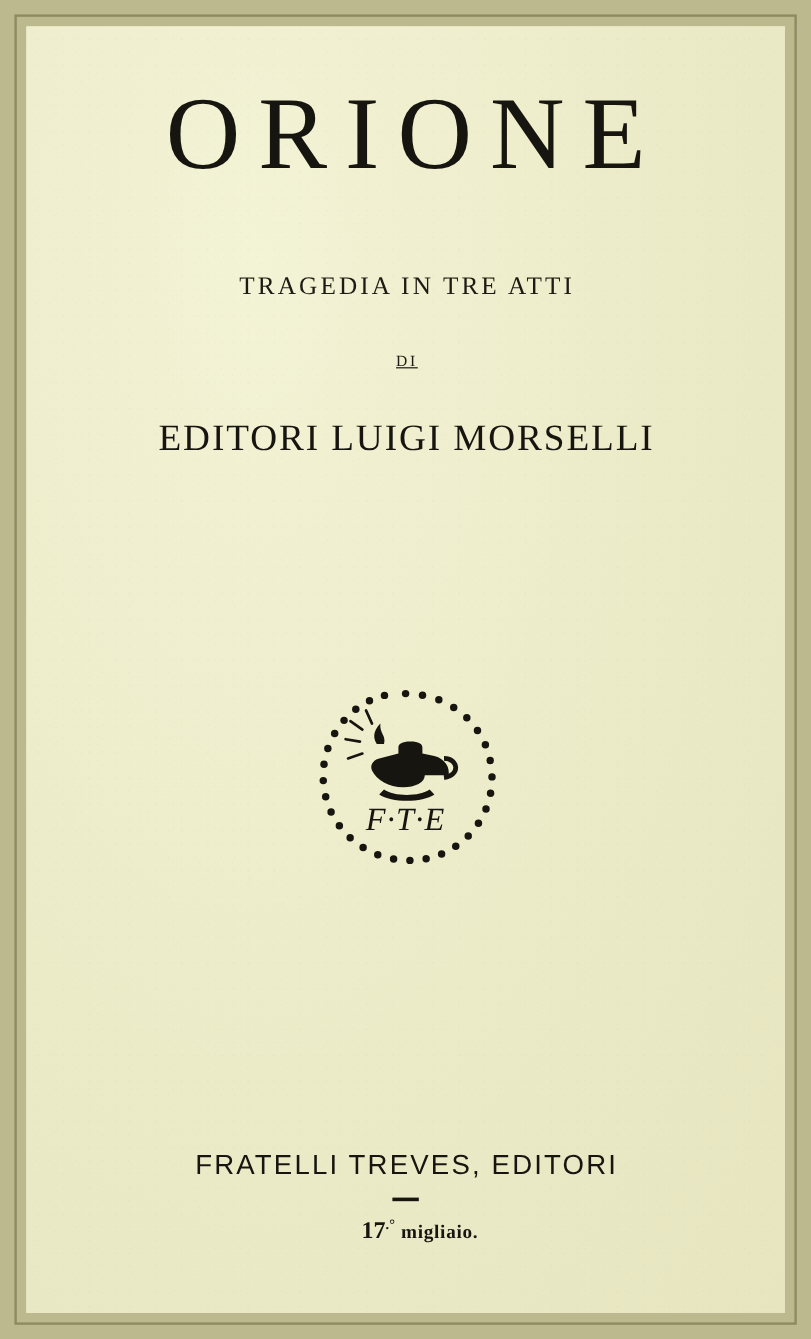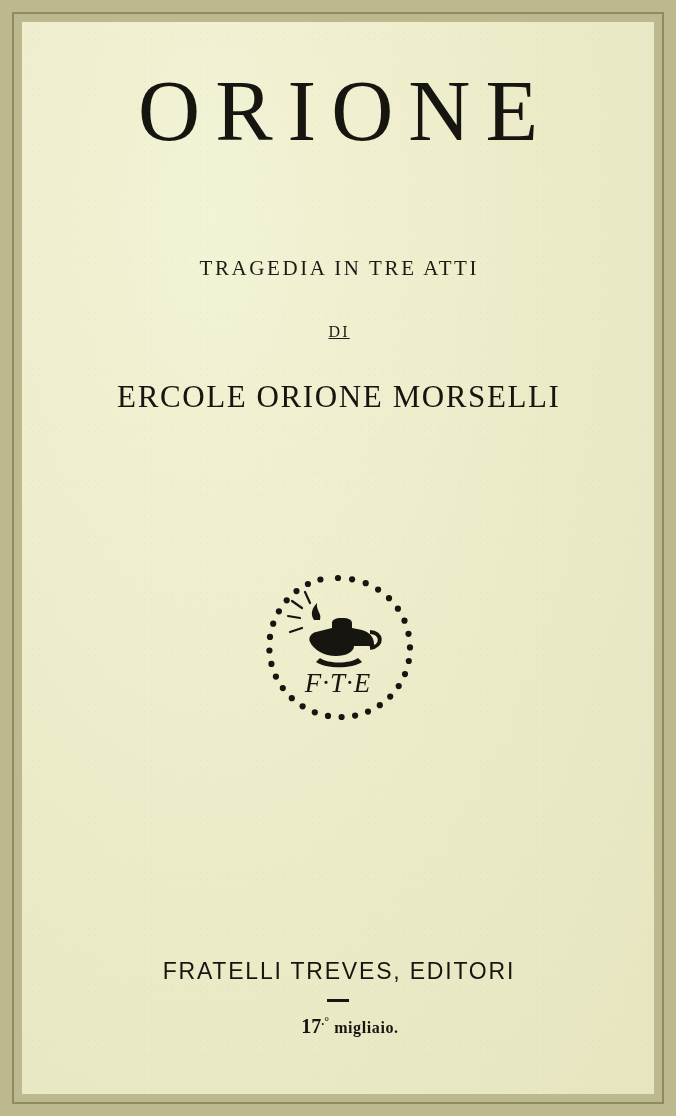--- a/index.html
+++ b/index.html
@@ -63,31 +63,31 @@
   .main-title {
     font-family: "Liberation Serif", serif;
     font-size: 86px;
     line-height: 1;
     letter-spacing: 15px;
     color: #17150f;
     text-indent: 15px;
     font-weight: 400;
   }
   .subtitle {
-    margin-top: 102px;
+    margin-top: 72px;
     font-family: "Liberation Serif", serif;
     font-size: 21px;
     letter-spacing: 2.6px;
     color: #1d1b13;
     text-indent: 2.6px;
   }
   .byline-di {
     margin-top: 42px;
     font-family: "Liberation Serif", serif;
-    font-size: 16px;
+    font-size: 13px;
     letter-spacing: 2.2px;
     color: #1d1b13;
     text-indent: 2.2px;
     text-decoration: underline;
   }
   .author {
     margin-top: 38px;
     font-family: "Liberation Serif", serif;
     font-size: 31px;
     letter-spacing: 1.6px;
@@ -158,21 +158,21 @@
 <div id="scan-frame">
   <div id="scan-frame-inner-line"></div>
 
   <div id="page">
     <div id="paper-grain"></div>
 
     <div id="title-block">
       <div class="main-title">ORIONE</div>
       <div class="subtitle">TRAGEDIA IN TRE ATTI</div>
       <div class="byline-di">DI</div>
-      <div class="author">ERCOLE ORIONE MORSELLI</div>
+      <div class="author">EDITORI LUIGI MORSELLI</div>
     </div>
 
     <div id="device">
       <svg width="160" height="160" viewBox="0 0 160 160" aria-hidden="true">
 
         <g fill="#17150f">
 
           <circle cx="80" cy="8" r="3.1"></circle>
           <circle cx="94.1" cy="9.3" r="3.1"></circle>
           <circle cx="107.7" cy="13.2" r="3.1"></circle>

